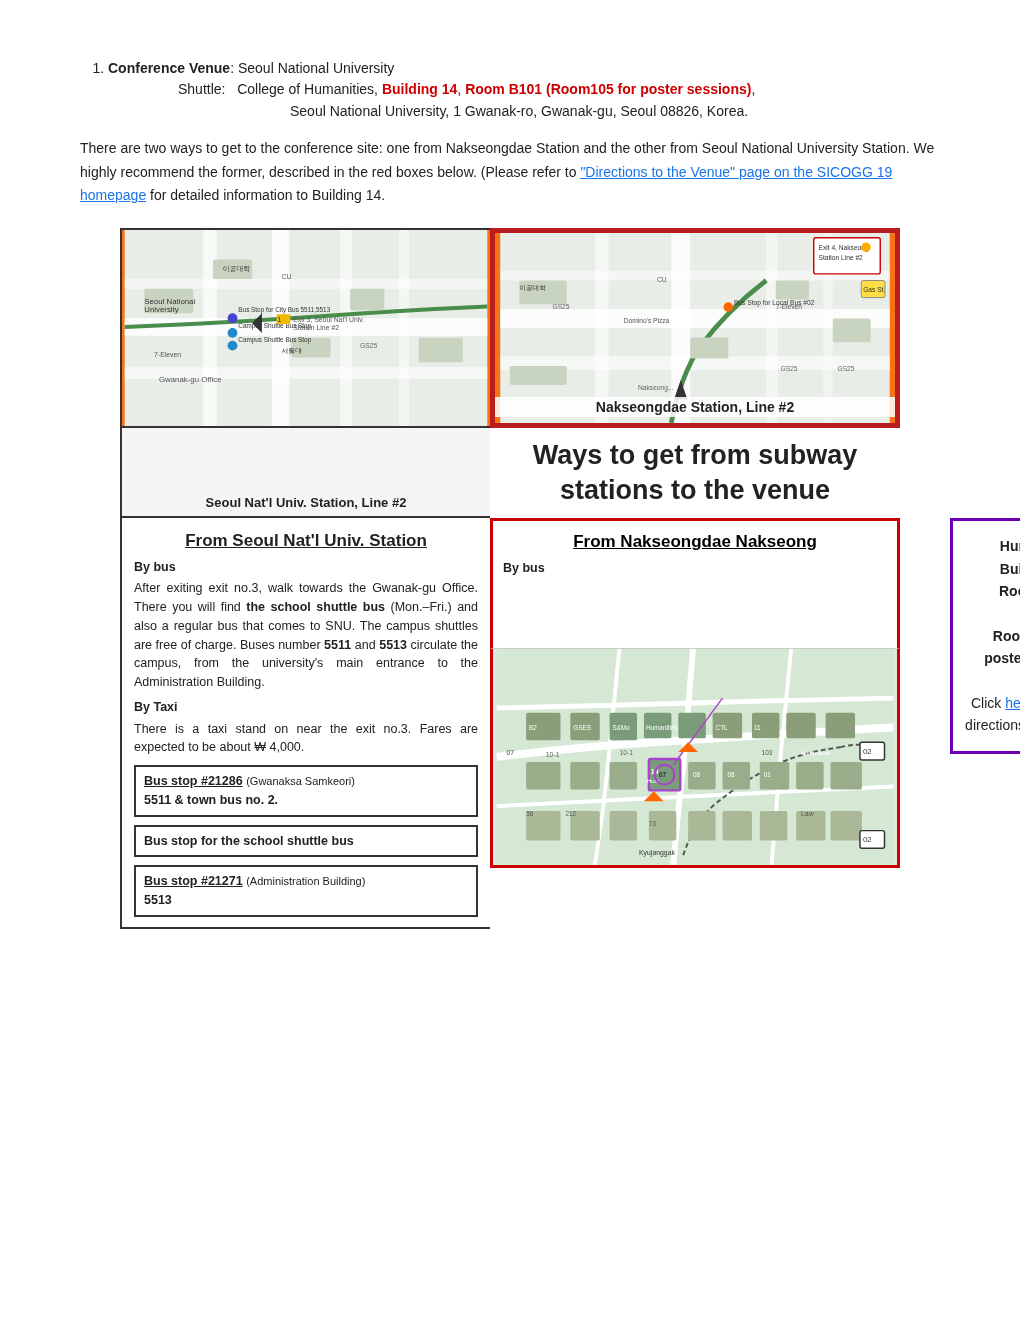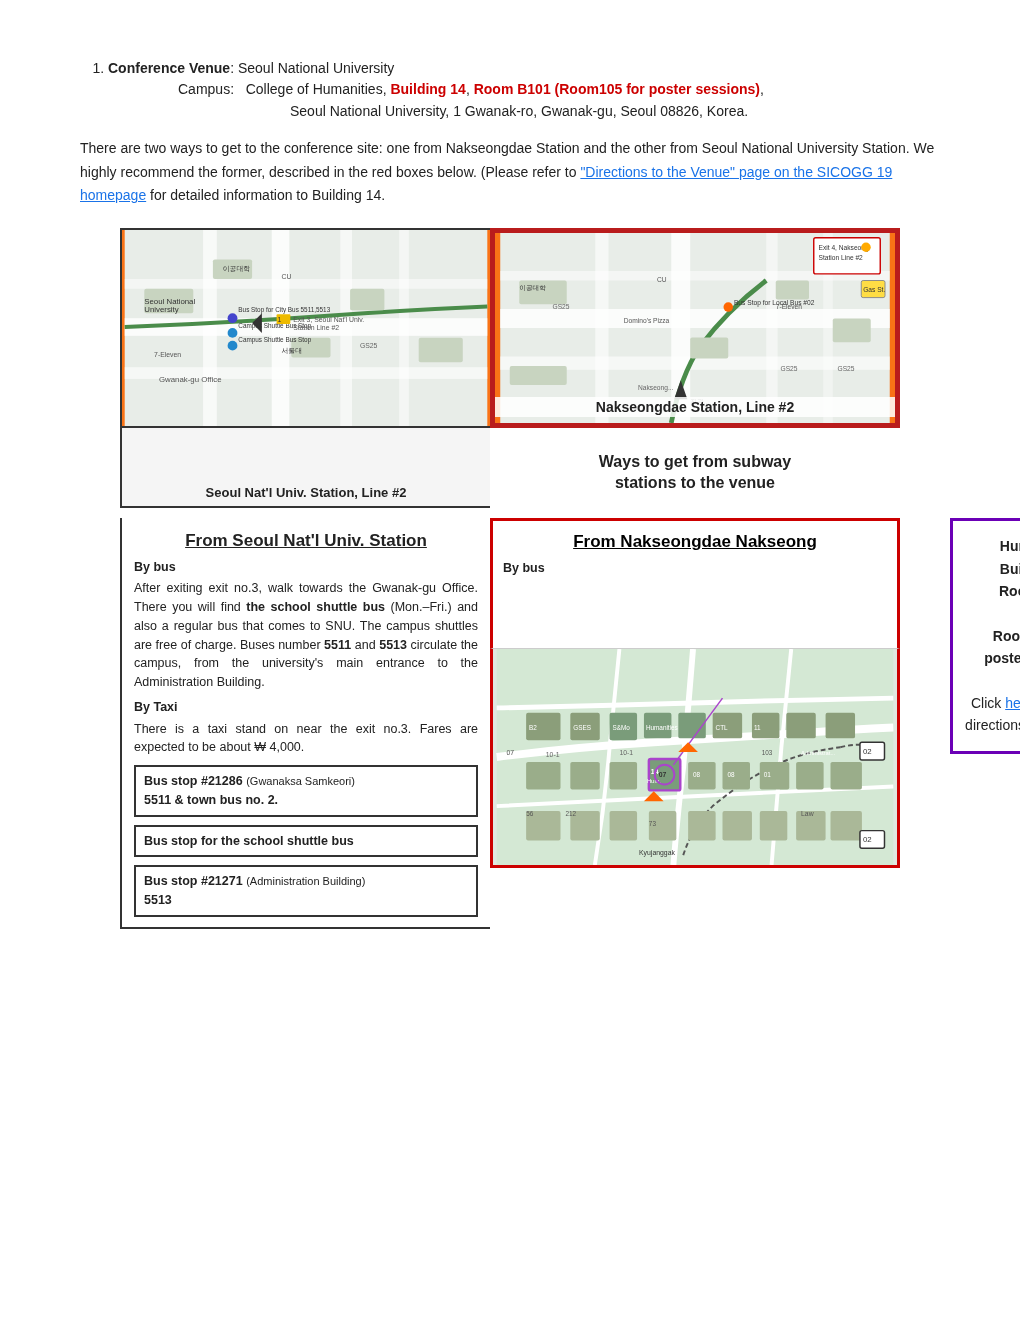--- a/index.html
+++ b/index.html
@@ -94,32 +94,32 @@
     .middle-left {
       width: 370px;
       border: 2px solid #333;
       border-top: none;
       border-right: none;
       background: #f5f5f5;
       display: flex;
       flex-direction: column;
       justify-content: flex-end;
       padding-bottom: 6px;
-      height: 80px;
+      height: 90px;
     }
     .middle-right {
       width: 410px;
       border-top: none;
       display: flex;
       align-items: center;
       justify-content: center;
       height: 90px;
     }
     .ways-label {
-      font-size: 16px;
+      font-size: 27px;
       font-weight: bold;
       text-align: center;
       line-height: 1.3;
     }
     .snu-station-label {
       font-weight: bold;
       font-size: 13px;
       text-align: center;
     }
 
@@ -158,20 +158,21 @@
     .bold-text { font-weight: bold; }
     .bus-stop-box {
       border: 2px solid #333;
       padding: 5px 8px;
       margin-top: 8px;
       font-size: 12.5px;
       font-weight: bold;
       background: #fff;
     }
     .bus-stop-box .stop-number {
+      text-decoration: underline;
     }
     .bus-stop-box .small-text {
       font-size: 11px;
       font-weight: normal;
     }
 
     
     .directions-right {
       width: 410px;
       border-top: none;
@@ -228,21 +229,21 @@
       height: 100%;
     }
   </style>
 </head>
 <body>
 
 <ol class="main-list">
   <li>
     <span class="section-title">Conference Venue</span><span>: Seoul National University</span>
     <div class="address-block">
-      <span>Campus:</span>&nbsp;&nbsp;
+      <span>Shuttle:</span>&nbsp;&nbsp;
       College of Humanities, <span class="red-bold">Building 14</span>, <span class="red-bold">Room B101 (Room105 for poster sessions)</span>,<br>
       <span style="margin-left:112px;">Seoul National University, 1 Gwanak-ro, Gwanak-gu, Seoul 08826, Korea.</span>
     </div>
   </li>
 </ol>
 
 <p class="intro-para">
   <span>There are two ways to get to the conference site: one from Nakseongdae Station and the other from Seoul National University Station. We highly recommend the former, described in the red boxes below. (Please refer to </span><span class="link-text">"Directions to the Venue" page on the SICOGG 19 homepage</span><span> for detailed information to Building 14.</span>
 </p>
 

